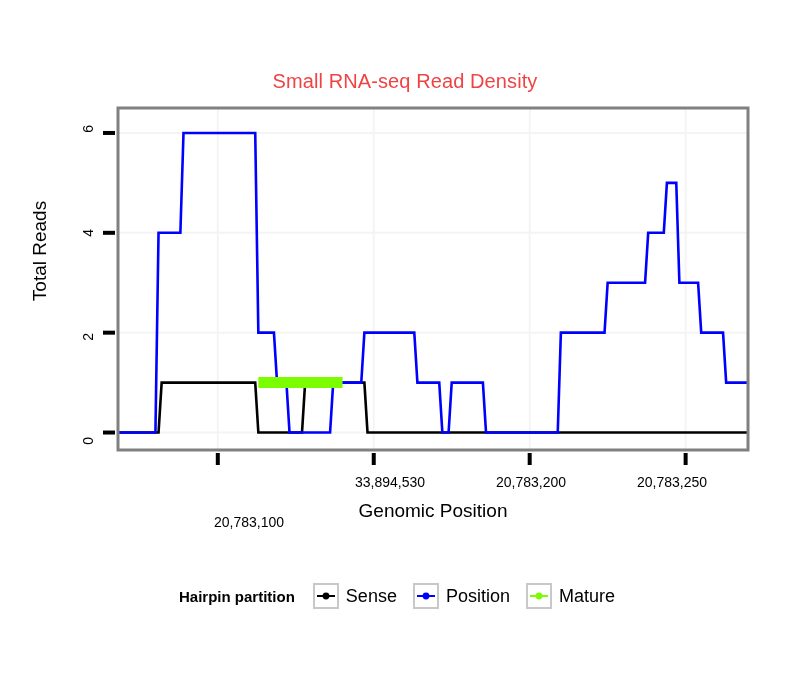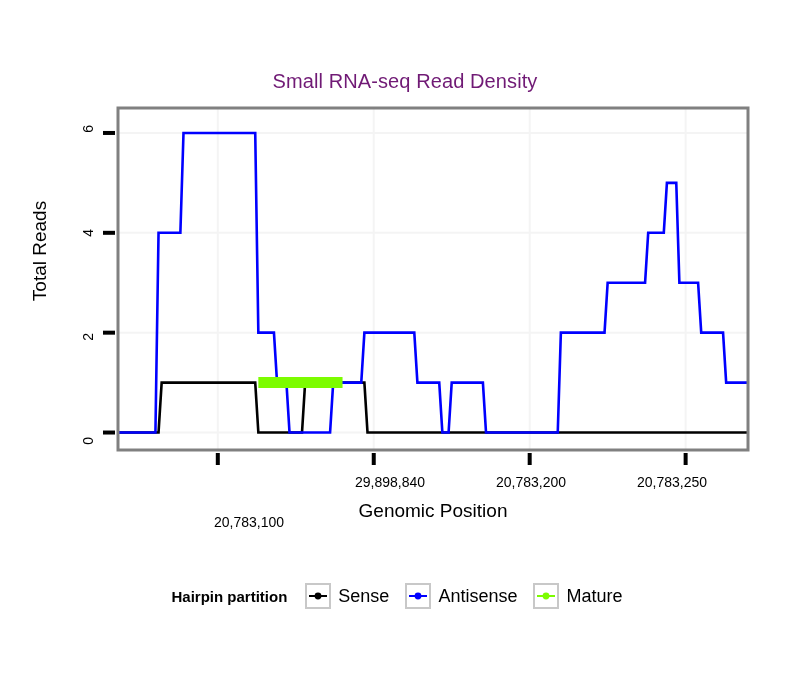--- a/index.html
+++ b/index.html
@@ -20,21 +20,21 @@
     width: 810px;
     height: 690px;
   }
   #chart-title {
     position: absolute;
     left: 0;
     top: 70px;
     width: 810px;
     text-align: center;
     font-size: 20px;
-    color: #701a75;
+    color: #ef4444;
     letter-spacing: 0.1px;
   }
   #plot-svg {
     position: absolute;
     left: 0;
     top: 0;
   }
   #y-axis-label {
     position: absolute;
     left: -40px;
@@ -112,21 +112,21 @@
 
   <div id="y-axis-label">Total Reads</div>
   <div id="x-axis-label">Genomic Position</div>
 
   <div class="tick-label-y" style="left:48px; top:117px;">6</div>
   <div class="tick-label-y" style="left:48px; top:221px;">4</div>
   <div class="tick-label-y" style="left:48px; top:325px;">2</div>
   <div class="tick-label-y" style="left:48px; top:429px;">0</div>
 
   <div class="tick-label-x" style="left:189px;margin-top:40px;">20,783,100</div>
-  <div class="tick-label-x" style="left:330px;">29,898,840</div>
+  <div class="tick-label-x" style="left:330px;">33,894,530</div>
   <div class="tick-label-x" style="left:471px;">20,783,200</div>
   <div class="tick-label-x" style="left:612px;">20,783,250</div>
 
   <svg id="plot-svg" width="810" height="690">
     <g>
       <rect x="118" y="108" width="630" height="342" fill="#ffffff"></rect>
     </g>
     <g id="gridlines">
         <line x1="118" y1="432.5255474452555" x2="748" y2="432.5255474452555" stroke="#f4f4f4" stroke-width="2"></line>
         <line x1="118" y1="332.6715328467153" x2="748" y2="332.6715328467153" stroke="#f4f4f4" stroke-width="2"></line>
@@ -170,21 +170,21 @@
       <div class="legend-label">Sense</div>
     </div>
 
     <div class="legend-entry">
       <div class="legend-key">
         <svg width="20" height="14">
           <line x1="1" y1="7" x2="19" y2="7" stroke="#0000ff" stroke-width="2"></line>
           <circle cx="10" cy="7" r="3.4" fill="#0000ff"></circle>
         </svg>
       </div>
-      <div class="legend-label">Antisense</div>
+      <div class="legend-label">Position</div>
     </div>
 
     <div class="legend-entry">
       <div class="legend-key">
         <svg width="20" height="14">
           <line x1="1" y1="7" x2="19" y2="7" stroke="#7cfc00" stroke-width="2"></line>
           <circle cx="10" cy="7" r="3.4" fill="#7cfc00"></circle>
         </svg>
       </div>
       <div class="legend-label">Mature</div>

